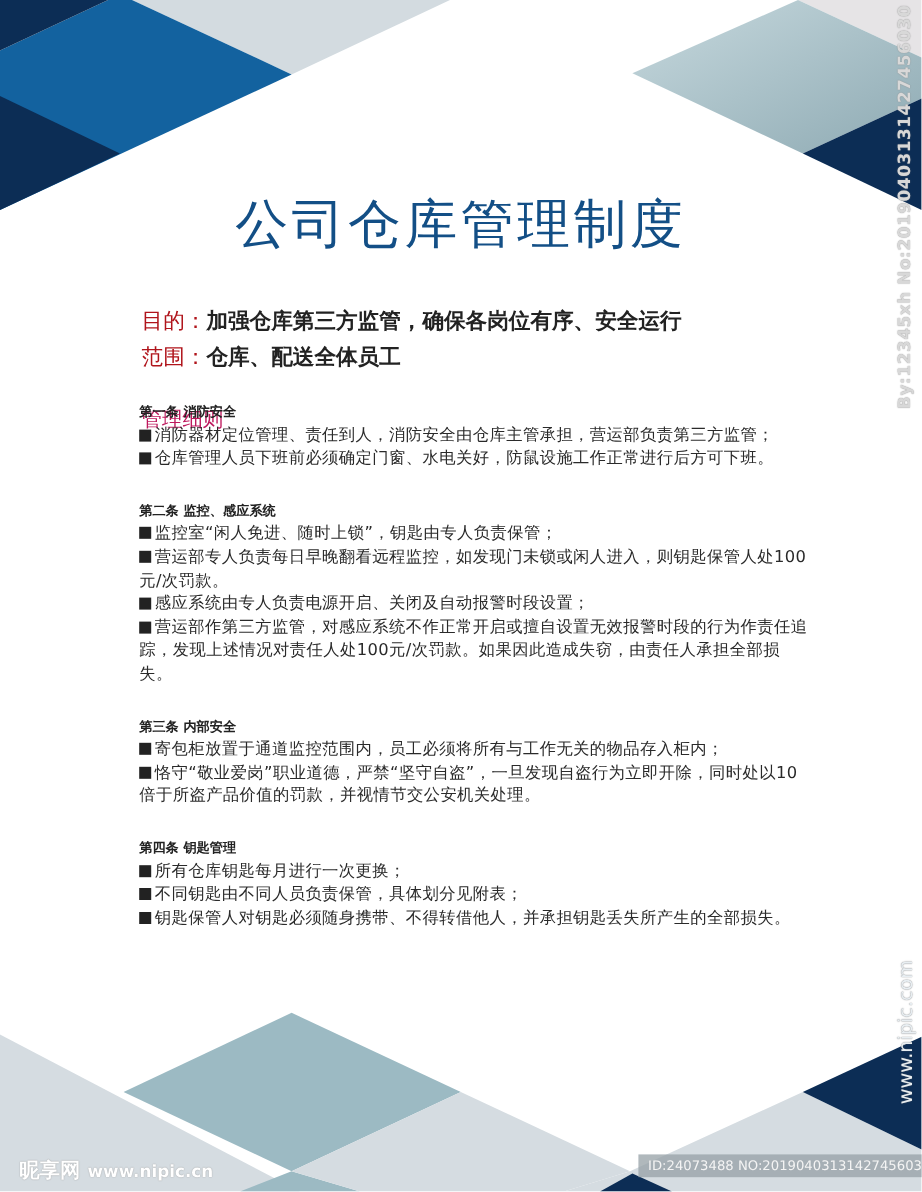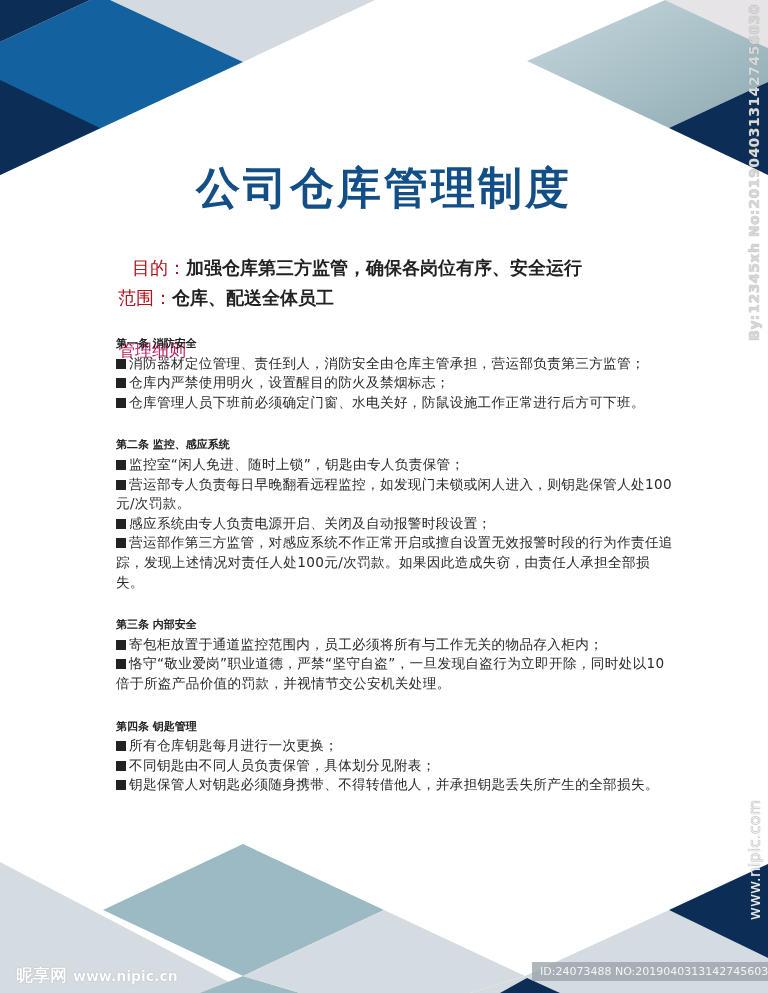--- a/index.html
+++ b/index.html
@@ -1,20 +1,20 @@
 <!DOCTYPE html>
 <html><head>
 <meta charset="utf-8">
 <style>
   html,body{margin:0;padding:0;}
   body{width:768px;height:993px;position:relative;overflow:hidden;background:#ffffff;font-family:"DejaVu Sans","Liberation Sans",sans-serif;}
   .bg{position:absolute;left:0;top:0;width:768px;height:993px;z-index:0;}
   .content{position:absolute;left:116px;top:0;width:560px;z-index:2;}
-  .title{position:absolute;left:0;width:536px;top:160px;text-align:center;font-size:44px;font-weight:bold;letter-spacing:3px;color:#134f86;line-height:56px;}
-  .purpose{position:absolute;left:16px;top:254px;font-size:18px;font-weight:bold;color:#222;line-height:28px;white-space:nowrap;}
+  .title{position:absolute;left:0;width:536px;top:160px;text-align:center;font-size:44px;font-weight:normal;letter-spacing:3px;color:#134f86;line-height:56px;}
+  .purpose{position:absolute;left:2px;top:254px;font-size:18px;font-weight:bold;color:#222;line-height:28px;white-space:nowrap;}
   .scope{position:absolute;left:2px;top:284px;font-size:18px;font-weight:bold;color:#222;line-height:28px;white-space:nowrap;}
   .red{color:#b0141b;font-weight:normal;}
   .rules-heading{position:absolute;left:2px;top:315px;font-size:17px;color:#be185d;line-height:22px;margin-top:24px;}
   .sections{position:absolute;left:0;top:334px;width:560px;}
   .section{margin-bottom:23px;}
   .sec-title{font-size:11px;font-weight:bold;color:#222;line-height:19.6px;}
   .item{font-size:13.6px;color:#2a2a2a;line-height:19.6px;letter-spacing:0.35px;}
   .item .bullet{display:inline-block;width:10px;height:10px;background:#222;margin-right:3px;vertical-align:-1px;}
   .wm-right{position:absolute;right:6px;top:4px;z-index:3;writing-mode:vertical-rl;transform:rotate(180deg);font-size:14px;font-weight:bold;color:#d8d8d8;letter-spacing:0.5px;text-shadow:0 0 1px #888;}
   .wm-right2{position:absolute;right:4px;top:800px;z-index:3;writing-mode:vertical-rl;transform:rotate(180deg);font-size:16px;color:#e8eef2;text-shadow:0 0 1px #666;}
@@ -61,21 +61,20 @@
   <div class="scope">
     <span class="red">范围：</span><span>仓库、配送全体员工</span>
   </div>
 
   <div class="rules-heading">管理细则</div>
 
   <div class="sections">
     <div class="section">
       <div class="sec-title">第一条 消防安全</div>
       <div class="item"><span class="bullet"></span><span>消防器材定位管理、责任到人，消防安全由仓库主管承担，营运部负责第三方监管；</span></div>
-      <div class="item"><span class="bullet"></span><span>仓库内严禁使用明火，设置醒目的防火及禁烟标志；</span></div>
       <div class="item"><span class="bullet"></span><span>仓库管理人员下班前必须确定门窗、水电关好，防鼠设施工作正常进行后方可下班。</span></div>
     </div>
 
     <div class="section">
       <div class="sec-title">第二条 监控、感应系统</div>
       <div class="item"><span class="bullet"></span><span>监控室“闲人免进、随时上锁”，钥匙由专人负责保管；</span></div>
       <div class="item"><span class="bullet"></span><span>营运部专人负责每日早晚翻看远程监控，如发现门未锁或闲人进入，则钥匙保管人处100元/次罚款。</span></div>
       <div class="item"><span class="bullet"></span><span>感应系统由专人负责电源开启、关闭及自动报警时段设置；</span></div>
       <div class="item"><span class="bullet"></span><span>营运部作第三方监管，对感应系统不作正常开启或擅自设置无效报警时段的行为作责任追踪，发现上述情况对责任人处100元/次罚款。如果因此造成失窃，由责任人承担全部损失。</span></div>
     </div>

